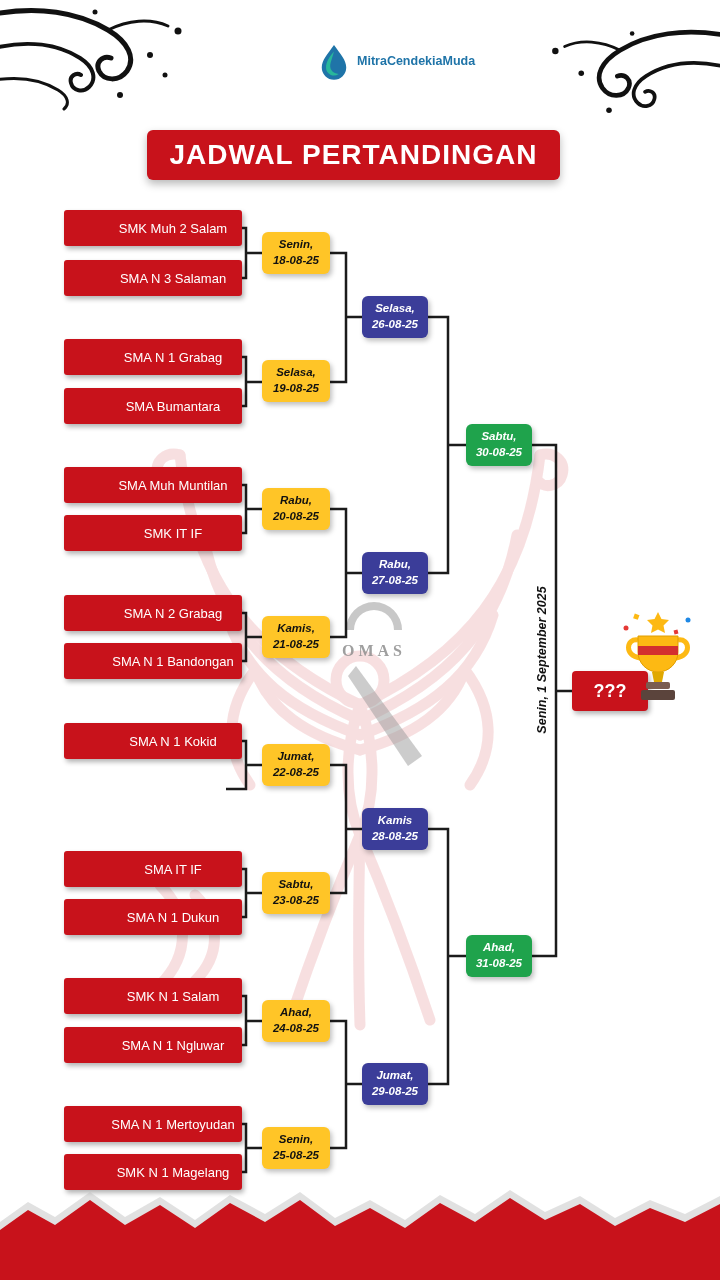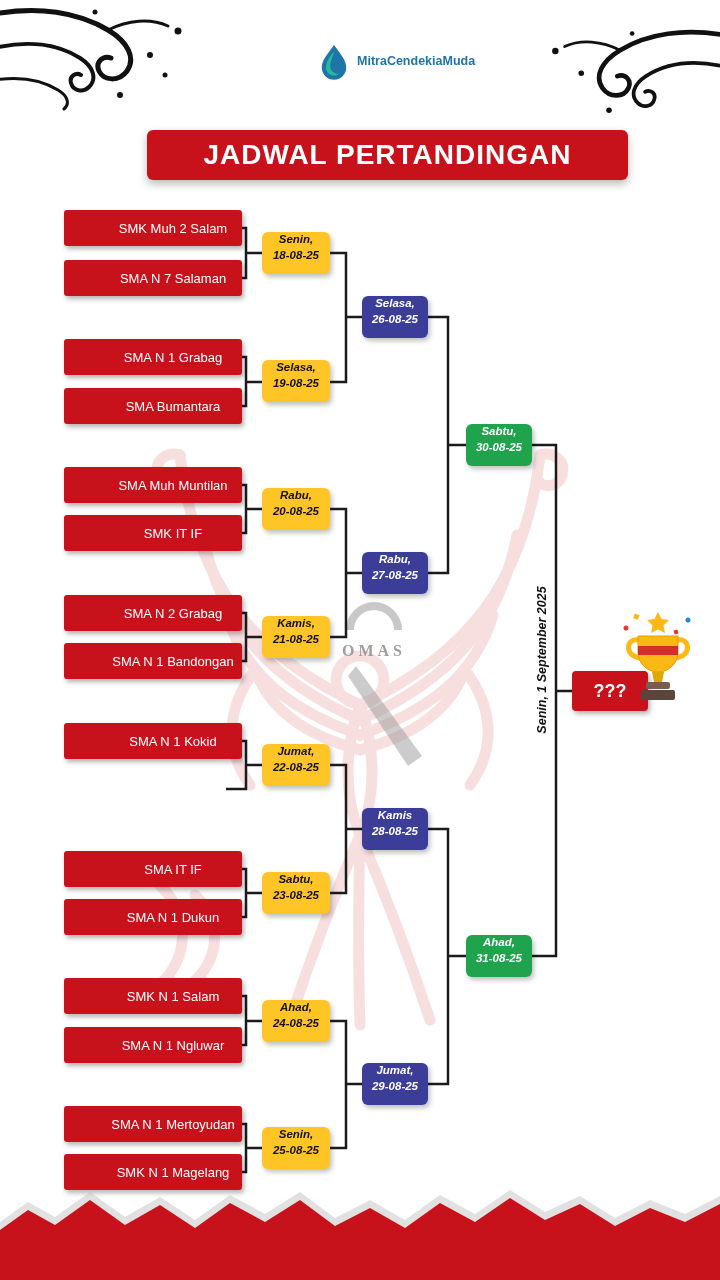--- a/index.html
+++ b/index.html
@@ -8,34 +8,34 @@
     position:relative;width:720px;height:1280px;margin:0 auto;
     background:#ffffff;overflow:hidden;
     font-family:"Liberation Sans",sans-serif;
   }
   
   .logo{position:absolute;left:318px;top:42px;display:flex;align-items:center;gap:7px;}
   .logo-text{display:flex;flex-direction:row;line-height:1.12;font-weight:bold;
     font-size:12.5px;color:var(--logo_blue);}
   
   .title-banner{
-    position:absolute;left:147px;top:130px;width:481px;height:50px;
+    position:absolute;left:147px;top:130px;width:413px;height:50px;
     background:var(--red);border-radius:6px;display:flex;align-items:center;justify-content:center;
     box-shadow:0 4px 8px rgba(0,0,0,.28);
   }
   .title-banner span{color:#fff;font-weight:800;font-size:28px;letter-spacing:1px;}
   
   .team{
     position:absolute;left:64px;width:178px;height:36px;background:var(--red);color:#fff;
     display:flex;align-items:center;justify-content:center;font-size:13px;font-weight:500;
     border-radius:3px;box-shadow:2px 3px 5px rgba(0,0,0,.3);z-index:5;text-align:center;padding-left:40px;
   }
   .datebox{
     position:absolute;width:68px;height:42px;border-radius:6px;display:flex;flex-direction:column;
-    align-items:center;justify-content:flex-start;font-style:italic;font-size:11.5px;font-weight:600;
+    align-items:center;justify-content:center;font-style:italic;font-size:11.5px;font-weight:600;
     line-height:1.35;box-shadow:2px 3px 5px rgba(0,0,0,.25);z-index:5;text-align:center;
   }
   .yellow{background:var(--yellow);color:#111;left:262px;}
   .blue{background:var(--blue);color:#fff;left:362px;width:66px;}
   .green{background:var(--green);color:#fff;left:466px;width:66px;}
   .final-label{
     position:absolute;left:430px;top:650px;width:230px;height:20px;text-align:center;
     transform:rotate(-90deg);font-style:italic;font-weight:600;font-size:12.5px;color:#111;z-index:6;
   }
   .champ{
@@ -139,21 +139,21 @@
       M330 253 H346 V382 H330 M346 317 H362
       M330 509 H346 V637 H330 M346 573 H362
       M330 765 H346 V893 H330 M346 829 H362
       M330 1021 H346 V1148 H330 M346 1084 H362
       M428 317 H448 V573 H428 M448 445 H466
       M428 829 H448 V1084 H428 M448 956 H466
       M532 445 H556 V956 H532 M556 691 H572"></path>
   </svg>
 
   <div class="team" style="top:210px">SMK Muh 2 Salam</div>
-  <div class="team" style="top:260px">SMA N 7 Salaman</div>
+  <div class="team" style="top:260px">SMA N 3 Salaman</div>
   <div class="team" style="top:339px">SMA N 1 Grabag</div>
   <div class="team" style="top:388px">SMA Bumantara</div>
   <div class="team" style="top:467px">SMA Muh Muntilan</div>
   <div class="team" style="top:515px">SMK IT IF</div>
   <div class="team" style="top:595px">SMA N 2 Grabag</div>
   <div class="team" style="top:643px">SMA N 1 Bandongan</div>
   <div class="team" style="top:723px">SMA N 1 Kokid</div>
   <div class="team" style="top:851px">SMA IT IF</div>
   <div class="team" style="top:899px">SMA N 1 Dukun</div>
   <div class="team" style="top:978px">SMK N 1 Salam</div>

